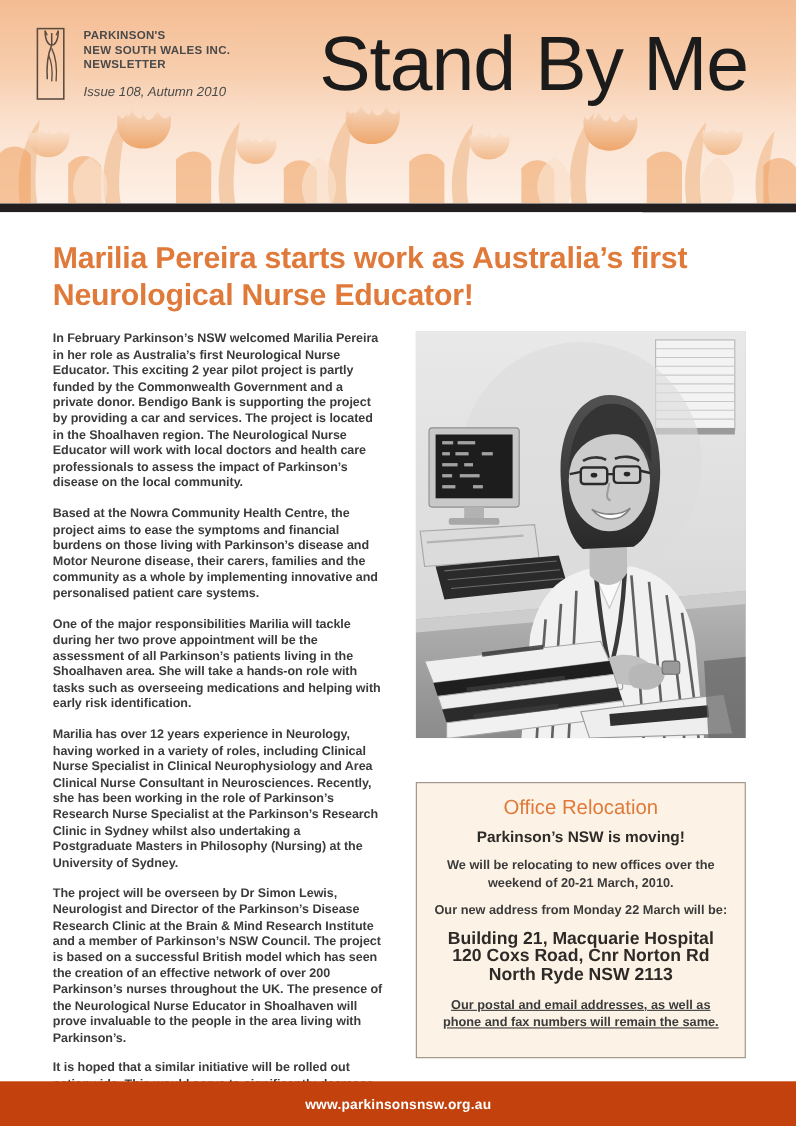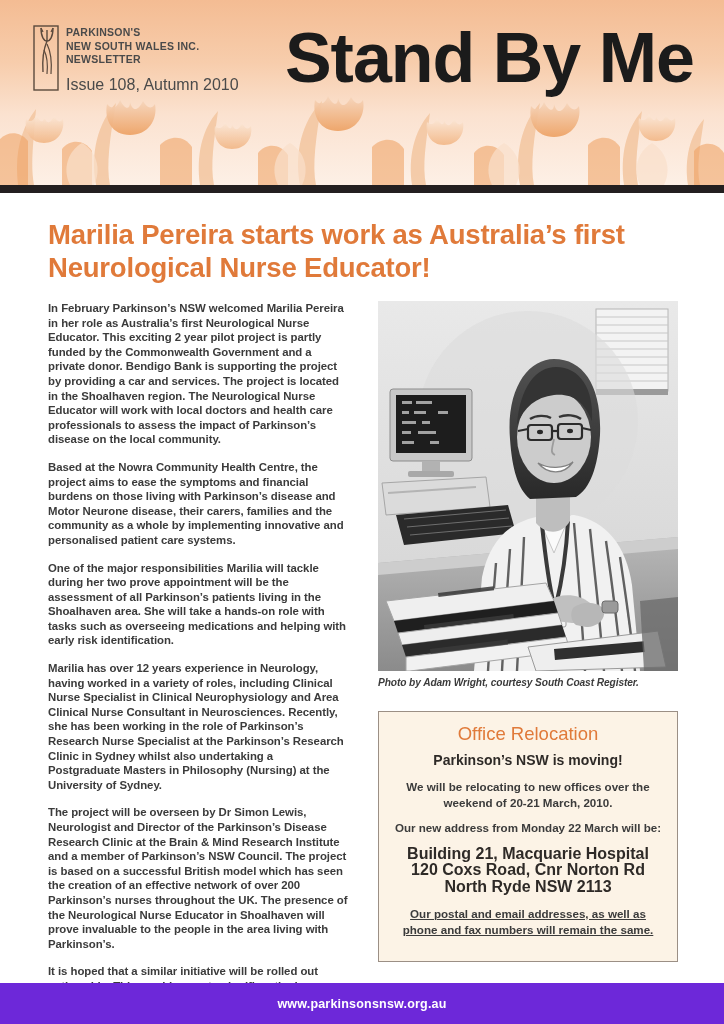--- a/index.html
+++ b/index.html
@@ -40,48 +40,49 @@
     width: 724px;
     height: 8px;
     background: #231f20;
   }
 
   .brand {
     position: absolute;
     left: 32px; top: 24px;
     display: flex;
     align-items: flex-start;
-    gap: 0;
+    gap: 10px;
     z-index: 4;
   }
   .brand-logo { width: 34px; height: 68px; display:block; }
   .brand-lines {
     padding-top: 2px;
   }
   .brand-org {
     font-size: 10.5px;
     line-height: 13.5px;
     letter-spacing: 0.25px;
     font-weight: 700;
     color: #4a4a4a;
     white-space: nowrap;
   }
   .brand-issue {
     margin-top: 9px;
-    font-size: 16px;
+    font-size: 12px;
     color: #4a4a4a;
     white-space: nowrap;
+    font-style: italic;
   }
 
   .masthead-title {
     position: absolute;
-    right: 30px; top: 20px;
+    right: 44px; top: 20px;
     font-size: 70px;
     line-height: 76px;
-    font-weight: 700;
+    font-weight: 400;
     color: #1b1b1b;
     letter-spacing: -1px;
     z-index: 4;
     white-space: nowrap;
     text-align: right;
   }
 
   
   .page-body {
     position: absolute;
@@ -188,21 +189,21 @@
     margin: 0;
     text-decoration: underline;
   }
 
   
   .footer-bar {
     position: absolute;
     left: 0; top: 983px;
     width: 724px;
     height: 41px;
-    background: #6d28d9;
+    background: #c2410c;
     display: flex;
     align-items: center;
     justify-content: center;
   }
   .footer-url {
     color: #ffffff;
     font-size: 12.5px;
     font-weight: 700;
     letter-spacing: 0.2px;
   }
@@ -454,21 +455,20 @@
 
           <path d="M150 346 L280 330 L288 366 L158 370 Z" fill="#efeeec" stroke="#9c9a97"></path>
           <g fill="#2f2f2e">
             <rect x="176" y="348" width="90" height="11" transform="rotate(-5 176 348)"></rect>
           </g>
         </g>
 
         <path d="M262 300 L300 296 L300 370 L266 370 Z" fill="#6a6966" opacity="0.75"></path>
       </svg>
     </div>
-    <div class="photo-caption">Photo by Adam Wright, courtesy South Coast Register.</div>
   </div>
 
   <div class="relocation-box">
     <div class="reloc-title">Office Relocation</div>
     <div class="reloc-sub">Parkinson’s NSW is moving!</div>
     <p class="reloc-p">We will be relocating to new offices over the weekend of 20-21 March, 2010.</p>
     <p class="reloc-p">Our new address from Monday 22 March will be:</p>
     <p class="reloc-addr">
       <span>Building 21, Macquarie Hospital</span><br>
       <span>120 Coxs Road, Cnr Norton Rd</span><br>

